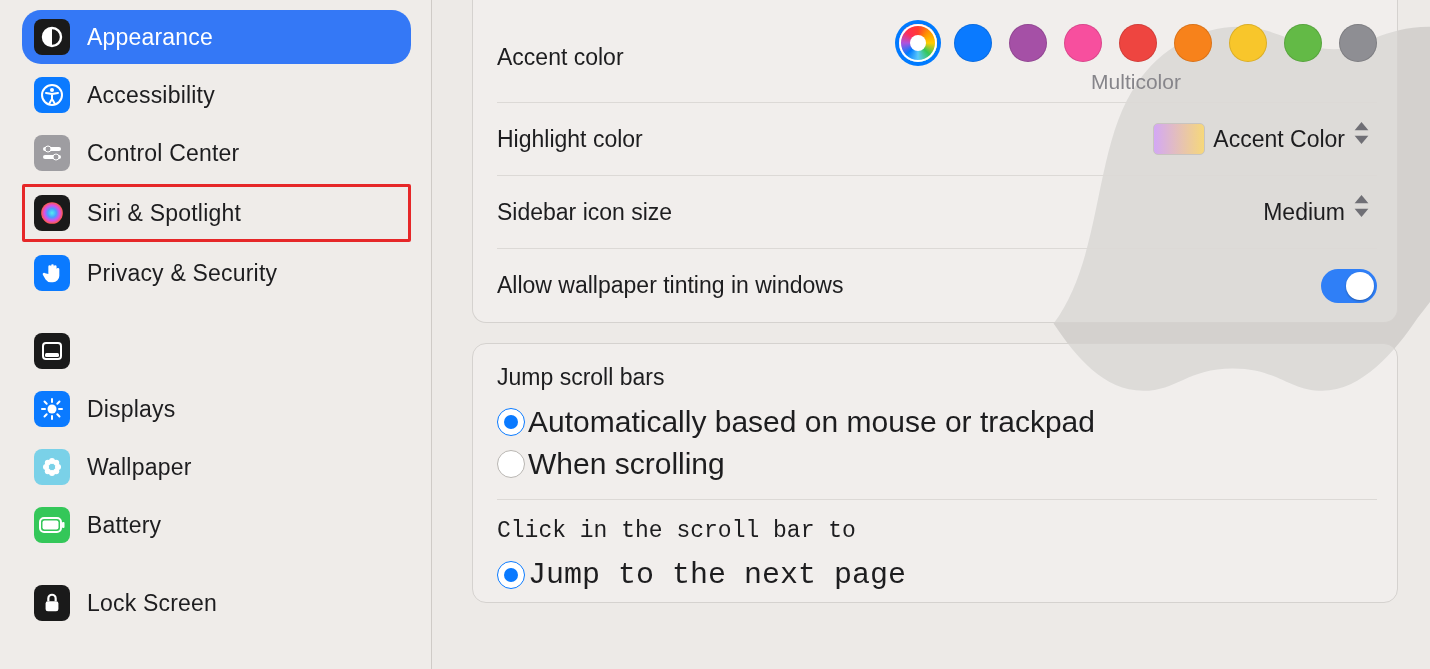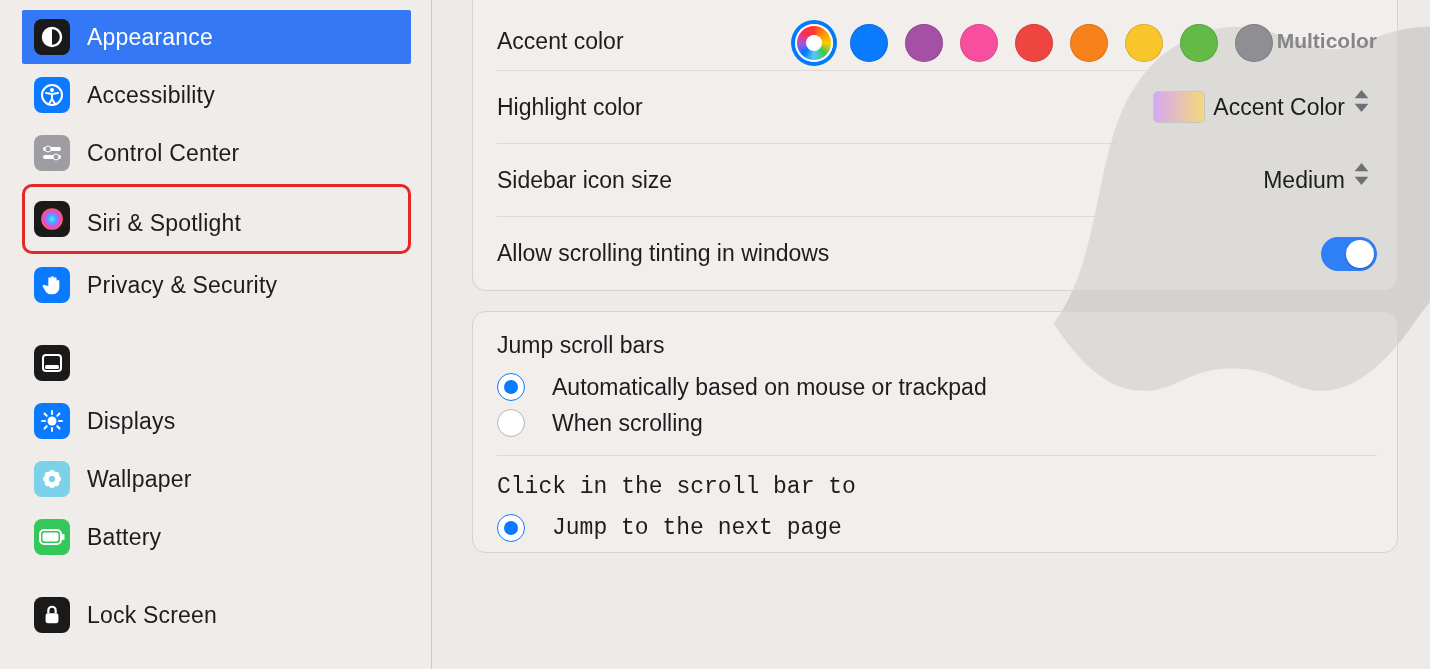--- a/index.html
+++ b/index.html
@@ -21,33 +21,32 @@
       background: #efece9;
       border-right: 1px solid #cfcbc7;
       overflow: hidden;
     }
     .side-sec { margin-bottom: 24px; }
     .side-item {
       display: flex;
       align-items: center;
       gap: 17px;
       padding: 9px 12px;
-      border-radius: 2px;
+      border-radius: 19px;
       cursor: pointer;
       margin-bottom: 4px;
     }
     .side-item.selected {
       background: #3478f6;
       color: #ffffff;
     }
     .side-item.highlighted {
       border: 3px solid #e62728;
-      padding: 14px 9px;
-      border-radius: 10px;
-      align-items: flex-end;
+      padding: 8px 9px;
+      border-radius: 2px;
     }
     .side-item .lbl { font-size: 23px; letter-spacing: 0.2px; }
     .icn {
       width: 36px; height: 36px;
       border-radius: 8px;
       display: inline-flex; align-items: center; justify-content: center;
       flex-shrink: 0;
     }
 
     
@@ -80,21 +79,21 @@
       align-items: center;
       justify-content: space-between;
       min-height: 73px;
       border-bottom: 1px solid #dcd9d6;
       padding: 8px 0;
     }
     .row:last-child { border-bottom: none; }
     .row .label { font-size: 23px; }
     .row .right { display: flex; align-items: center; gap: 8px; }
 
-    .accent-block { display:flex; align-items:flex-start; gap:6px;font-weight:bold;}
+    .accent-block { display:flex; flex-direction:column; align-items:flex-start; gap:6px;}
     .accent-swatches { display: flex; gap: 17px; padding-top:4px;}
     .sw {
       width: 38px; height: 38px; border-radius: 50%;
       cursor: pointer; position: relative;
       box-shadow: inset 0 0 0 1px rgba(0,0,0,0.12);
     }
     .sw.multicolor {
       background: conic-gradient(from 0deg, #ff3b30,#ff9500,#ffcc00,#34c759,#5ac8fa,#007aff,#af52de,#ff2d55,#ff3b30);
       box-shadow: 0 0 0 2px #fff inset, 0 0 0 4px #007aff;
     }
@@ -122,23 +121,23 @@
       background: #34c759; position: relative; cursor: pointer;
       background: #2f7ff7;
     }
     .toggle .knob {
       position:absolute; right:3px; top:3px; width:28px; height:28px; border-radius:50%;
       background:#fff; box-shadow: 0 1px 2px rgba(0,0,0,0.3);
     }
 
     .sect-title { font-size: 23px; padding: 18px 0 10px; }
     .radio-row {
-      display:flex; align-items:center; gap:27px;
+      display:flex; align-items:center; gap:3px;
       padding: 4px 0 4px 0; cursor:pointer;
-      font-size: 23px;
+      font-size: 30px;
     }
     .radio {
       width: 28px; height: 28px; border-radius: 50%;
       border: 1.5px solid #b9b6b2; background:#fff; position:relative;
     }
     .radio.checked { border-color:#0a7aff; }
     .radio.checked::after{
       content:""; position:absolute; inset:6px; border-radius:50%; background:#0a7aff;
     }
     .sect-group { padding-bottom: 14px; border-bottom: 1px solid #dcd9d6; }
@@ -324,21 +323,21 @@
               <path fill="currentColor" d="M6 0l5 6H1z"></path>
             </svg>
           <svg viewBox="0 0 12 8">
               <path fill="currentColor" d="M6 8L1 2h10z"></path>
             </svg>
         </span>
       </div>
     </div>
 
     <div class="row">
-      <div class="label">Allow scrolling tinting in windows</div>
+      <div class="label">Allow wallpaper tinting in windows</div>
       <div class="right">
         <div class="toggle">
             <div class="knob"></div>
           </div>
       </div>
     </div>
   </div>
 
   <div class="card" style="padding-top:2px;">
     <div class="sect-group">

